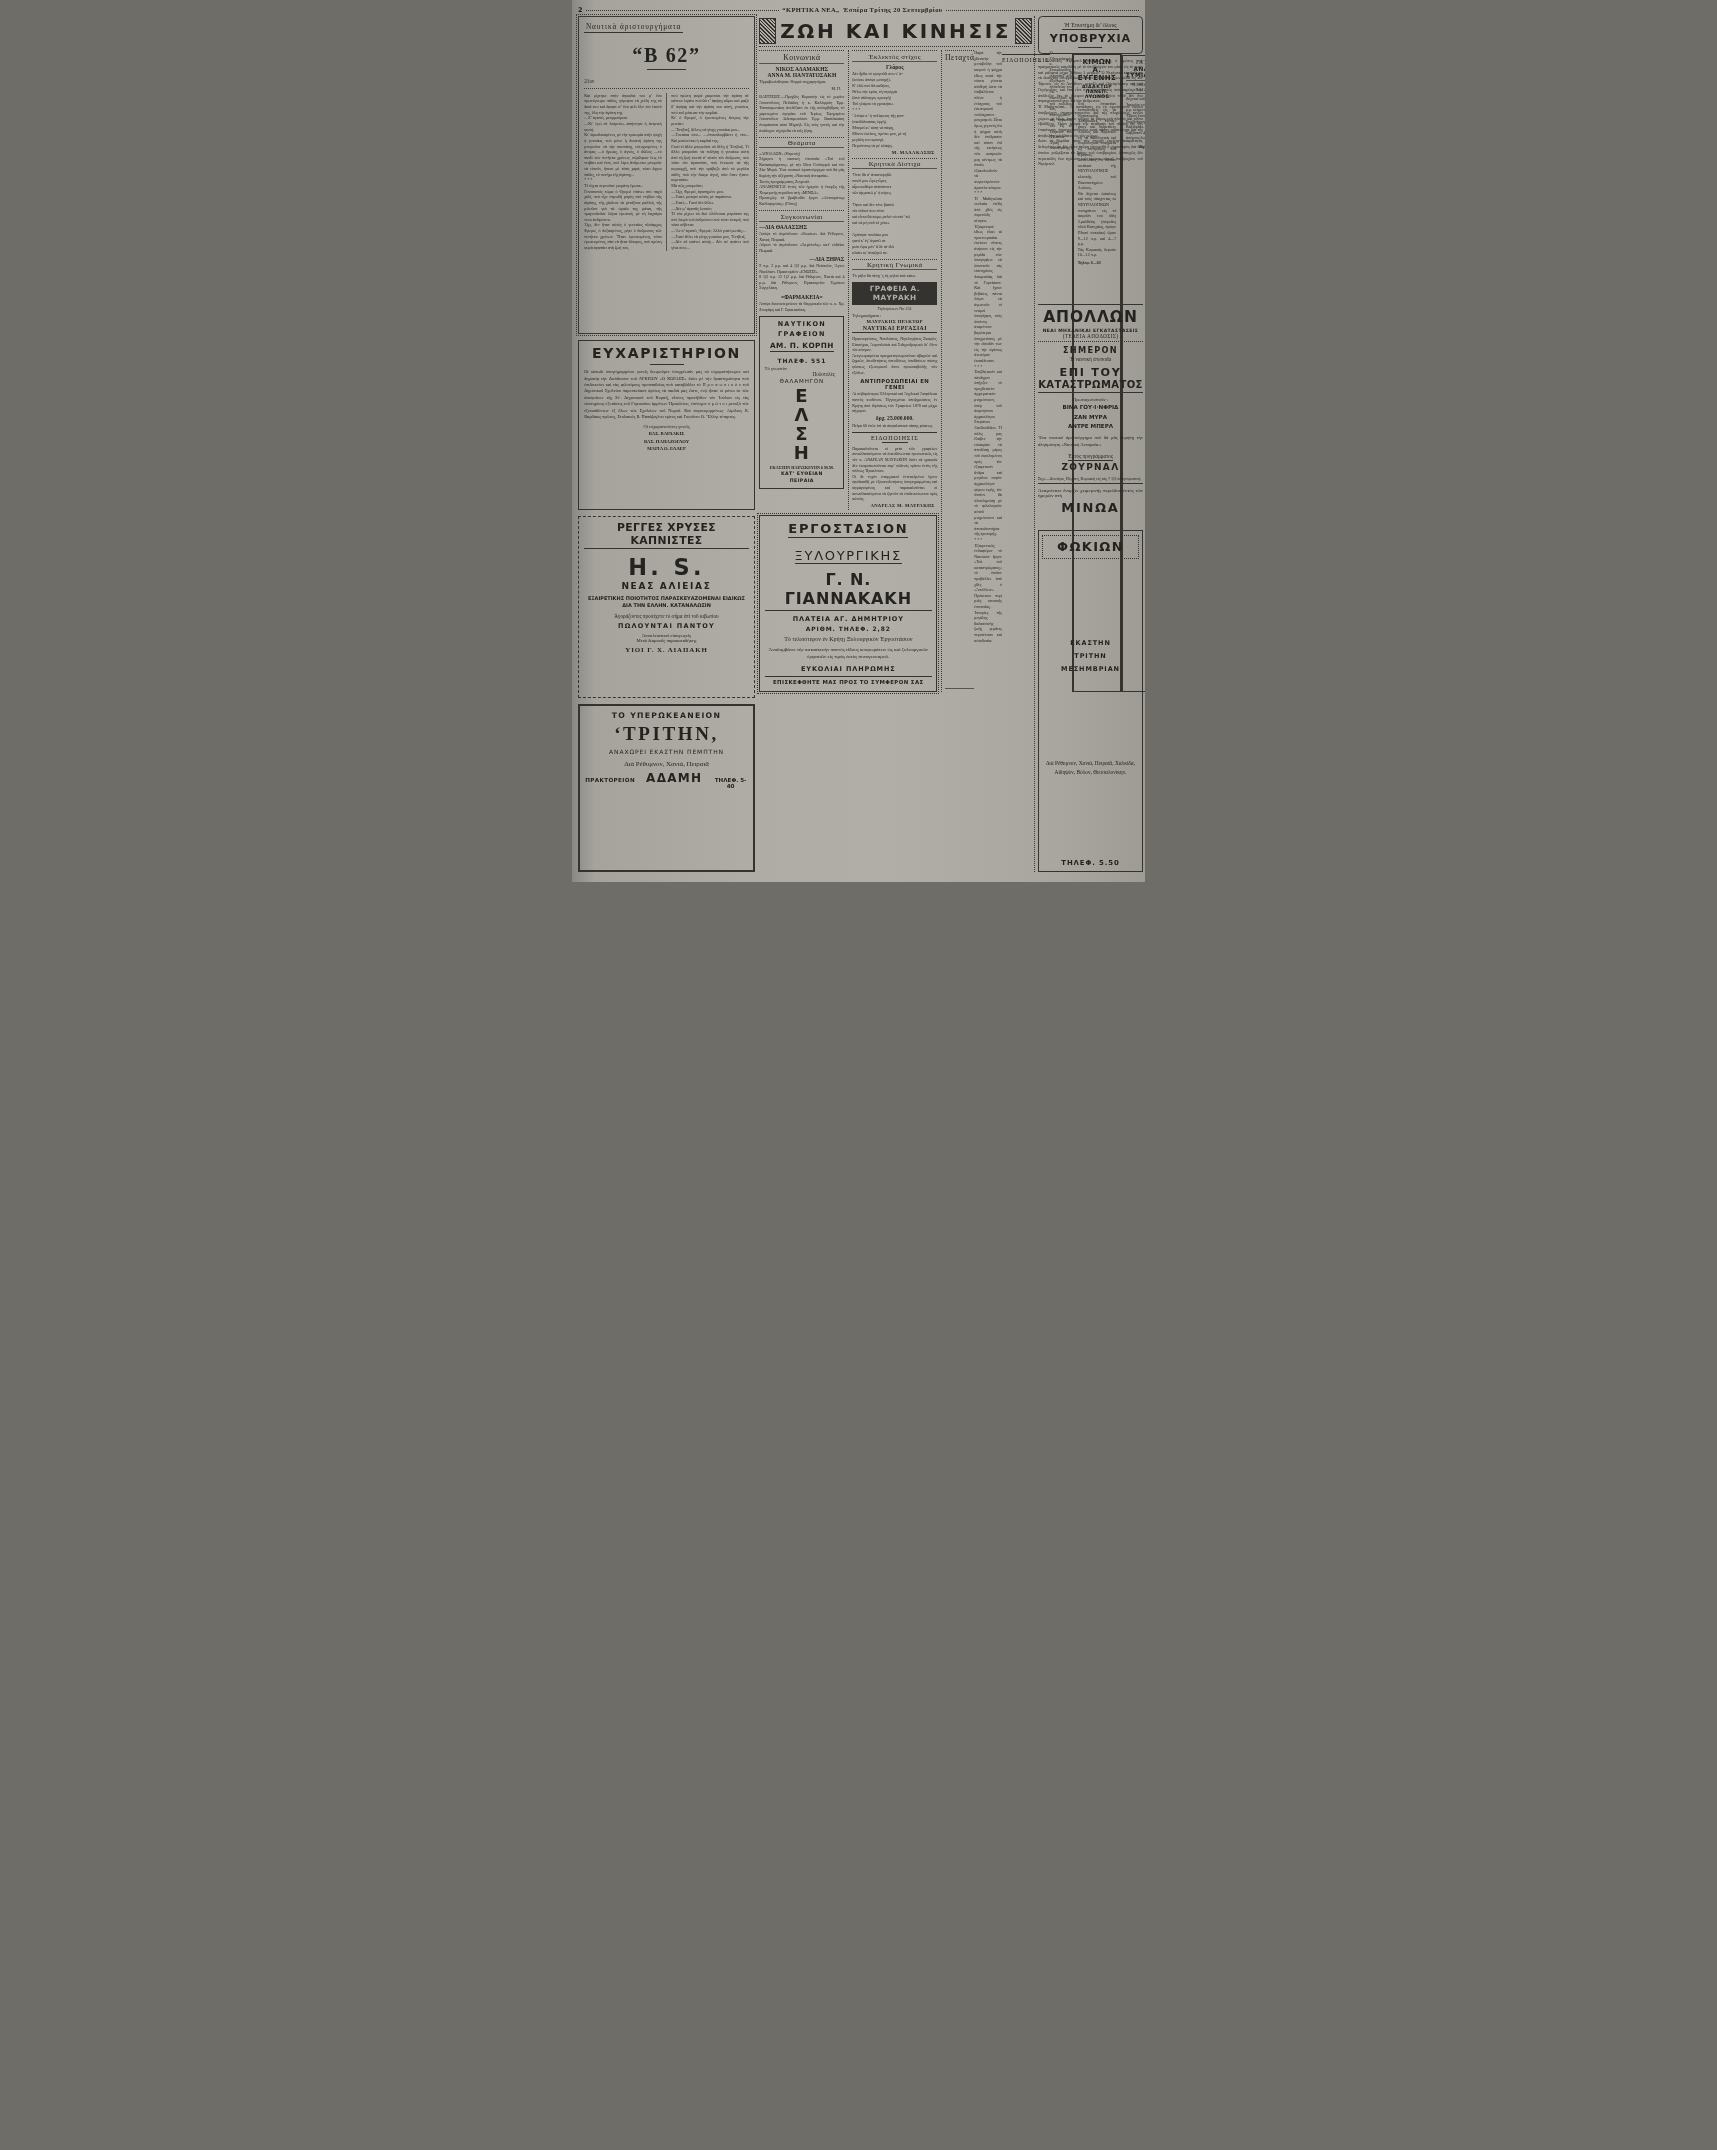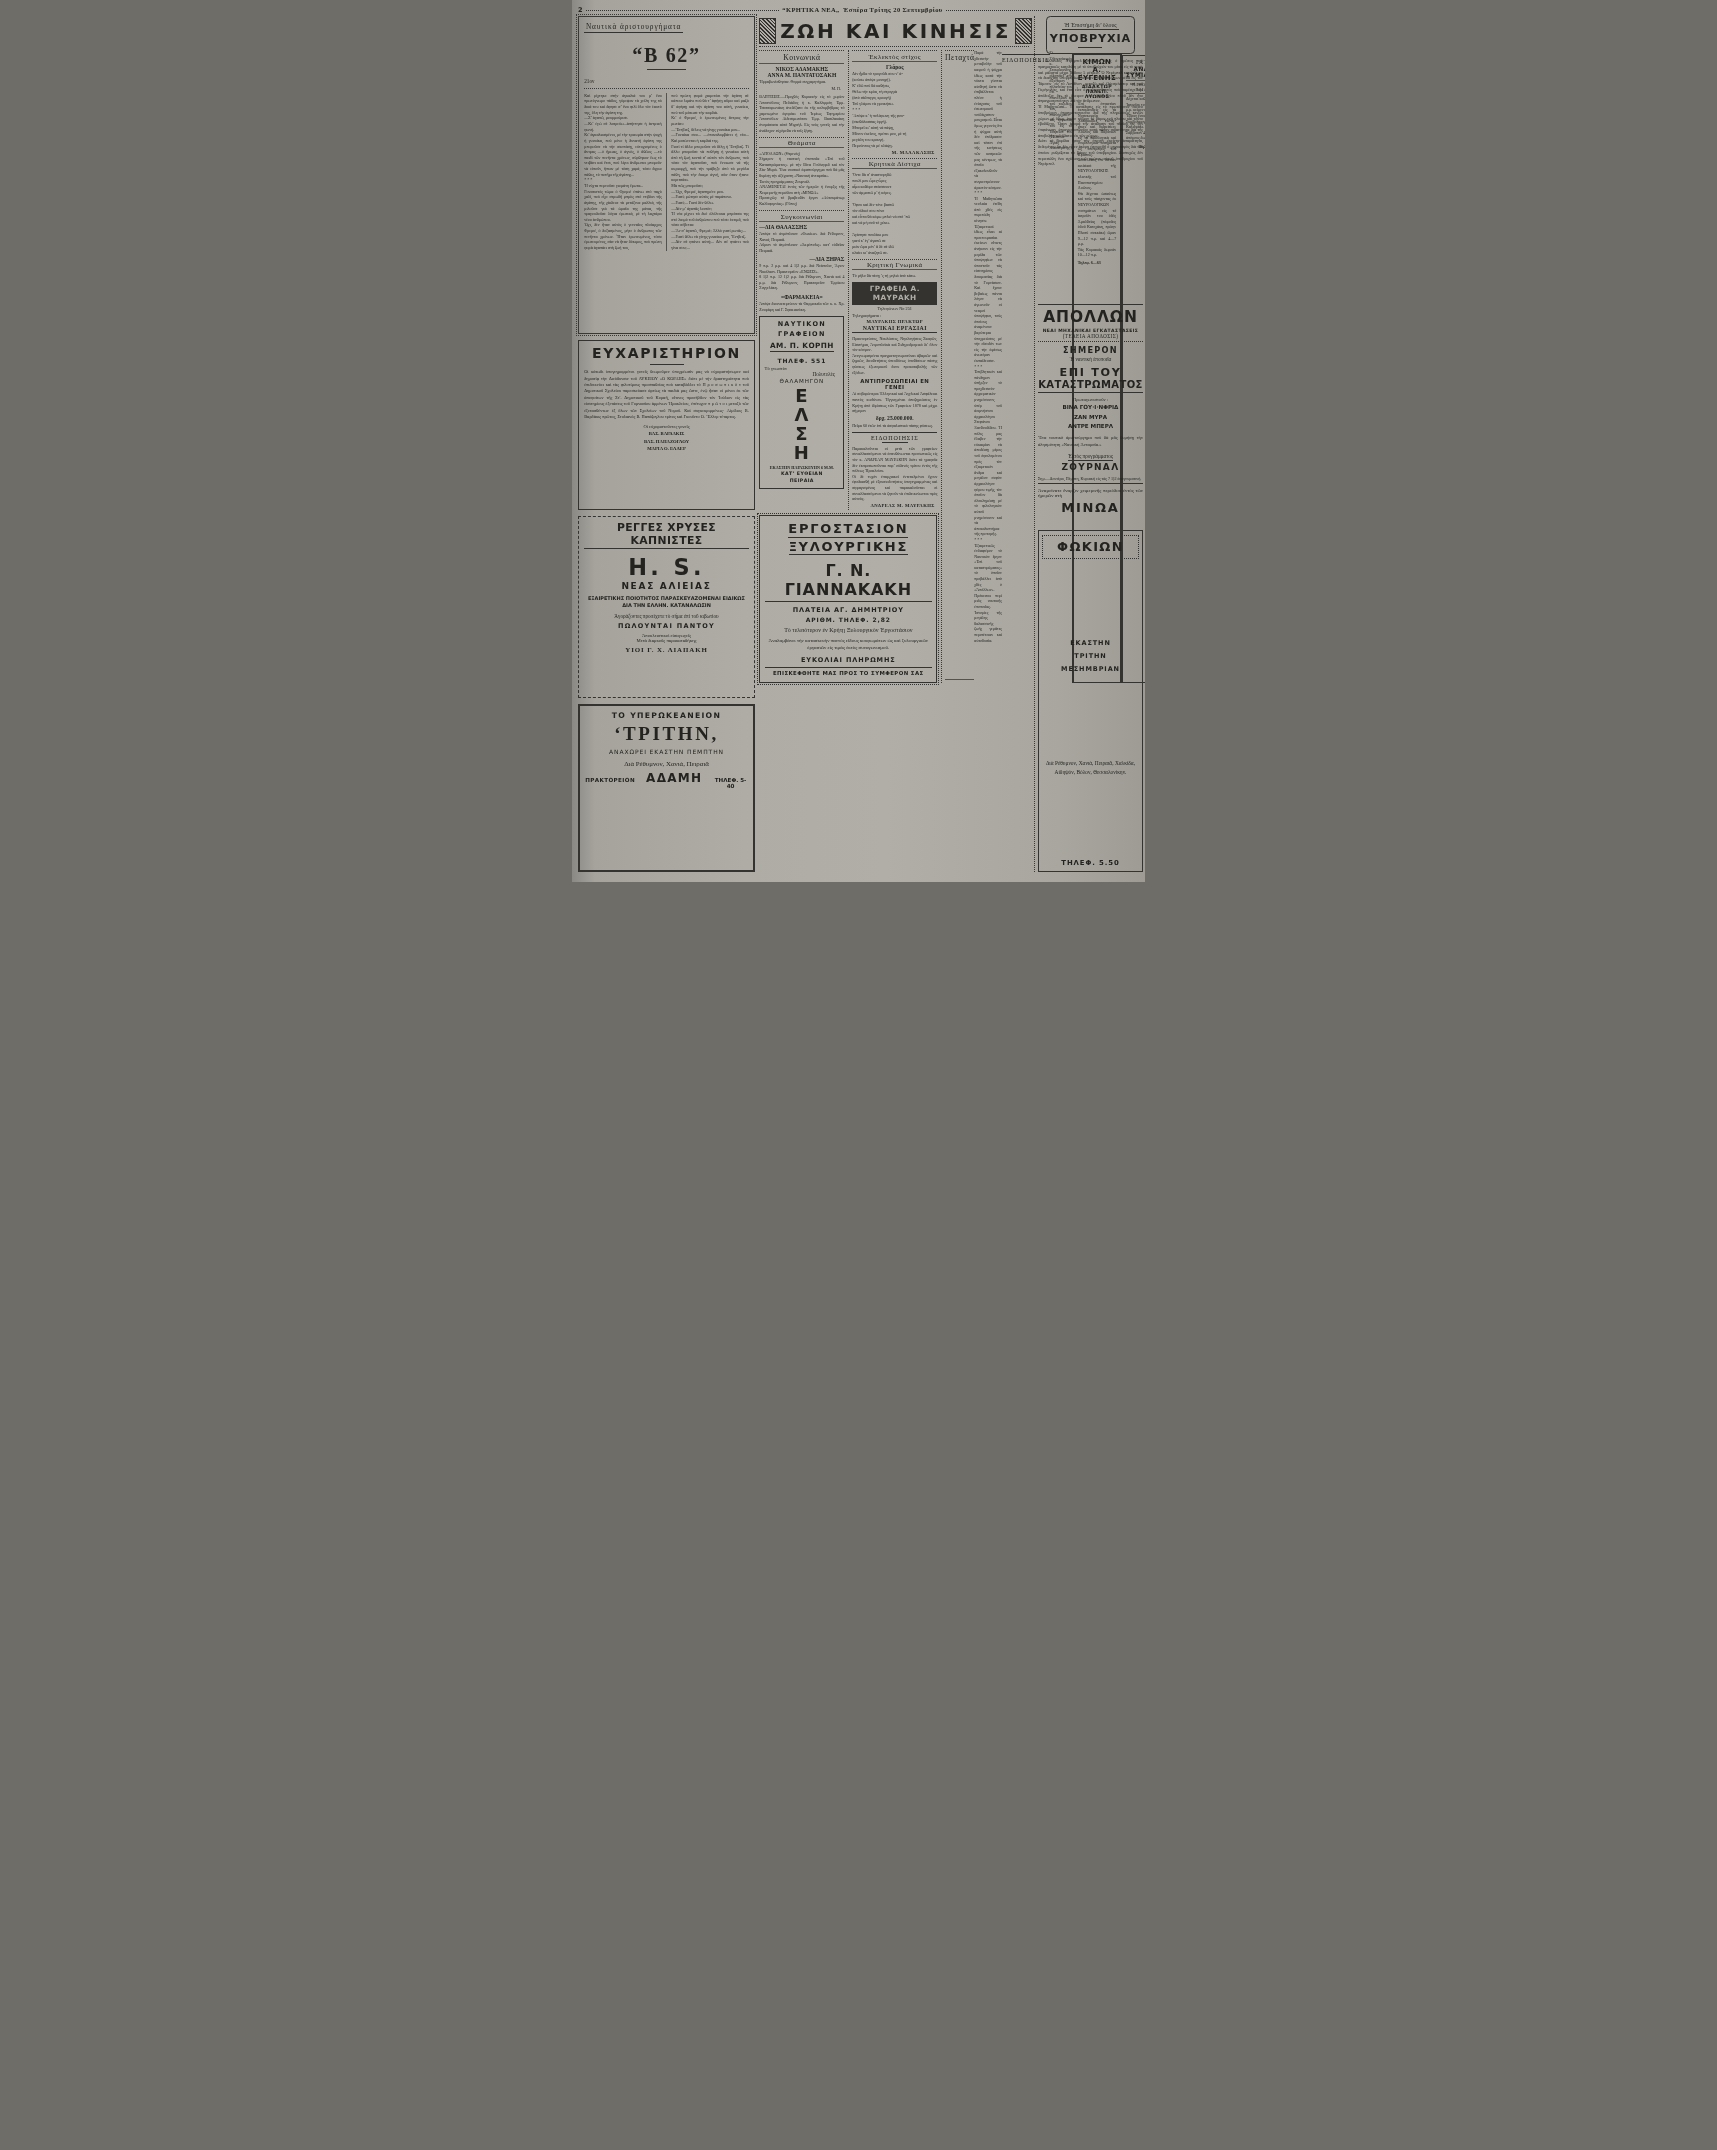--- a/index.html
+++ b/index.html
@@ -12,21 +12,21 @@
   .pre{white-space:pre-line;}
   .sans{font-family:"DejaVu Sans","Liberation Sans",sans-serif;}
   .c{text-align:center;}
   .masthead{display:flex;align-items:center;gap:3.4px;height:13px;}
   .m-rule{flex:1;border-top:1.7px dotted #34332f;height:0;margin-top:0.9px;}
   .m-page{font-weight:bold;font-size:6.5px;}
   .m-title{font-weight:bold;font-size:6.5px;letter-spacing:0.4px;white-space:nowrap;}
   .cols{display:flex;gap:4.3px;align-items:stretch;}
   .zone-l{width:177px;flex:none;display:flex;flex-direction:column;gap:6px;}
   .zone-c{width:270px;flex:none;display:flex;flex-direction:column;}
-  .zone-r{width:105px;flex:none;display:flex;flex-direction:column;gap:4.3px;border-left:1.3px dotted #3a3935;padding-left:3.4px;align-items:center;}
+  .zone-r{width:105px;flex:none;display:flex;flex-direction:column;gap:4.3px;border-left:1.3px dotted #3a3935;padding-left:3.4px;}
   .storybox{border:0.9px solid #3a3935;outline:0.9px dotted #3a3935;outline-offset:1.3px;padding:4.3px 5.2px 3.4px;min-height:308px;}
   .story-kicker{font-size:7.3px;letter-spacing:0.9px;border-bottom:1.3px double #34332f;display:inline-block;padding:0 1.7px 0.9px;}
   .story-title{font-size:20px;font-weight:bold;letter-spacing:1.7px;margin:11.2px 0 2.6px;}
   .story-title-rule{width:39px;border-top:1.3px solid #34332f;margin:0 auto 7.7px;}
   .story-inst{font-size:5.2px;margin-bottom:4.3px;}
   .story-cols{display:flex;gap:4.3px;border-top:1.3px dotted #3a3935;padding-top:3.4px;}
   .story-col{flex:1;font-size:4.1px;line-height:1.38;text-align:justify;}
   .story-col+.story-col{border-left:0.4px solid #55534e;padding-left:4.3px;}
   .adbox{border:1.3px solid #34332f;padding:4.3px 5.2px;}
   .adbox.dbl{border-style:double;border-width:2.2px;}
@@ -91,21 +91,21 @@
   .evg-name{font-size:7px;font-weight:bold;text-align:center;letter-spacing:0.4px;}
   .evg-title{font-size:4.7px;font-weight:bold;text-align:center;letter-spacing:0.4px;margin:1.7px 0 2.6px;}
   .iatros{border:1.3px double #34332f;padding:3.4px;margin-top:4.3px;text-align:center;}
   .ia-label{font-size:5.6px;letter-spacing:1.3px;}
   .ia-name{font-size:5.8px;font-weight:bold;letter-spacing:0.4px;margin:1.3px 0;}
   .ia-spec{font-size:4.1px;letter-spacing:0.4px;border-top:0.4px solid #55534e;border-bottom:0.4px solid #55534e;padding:0.9px 0;margin:1.7px 0 2.6px;}
   .ia-phone{font-size:4.7px;font-weight:bold;margin-top:2.6px;}
   .classified{font-size:3.8px;margin-top:3.4px;border-top:0.4px solid #55534e;padding-top:1.7px;}
   .xyl{border:1.7px solid #34332f;outline:0.9px dotted #34332f;outline-offset:1.3px;margin-top:4.3px;padding:5.2px 4.3px;text-align:center;flex:1;}
   .xyl-l1{font-size:13px;font-weight:bold;letter-spacing:1.7px;border-bottom:1.3px solid #34332f;display:inline-block;padding-bottom:0.9px;}
-  .xyl-l2{font-size:13px;font-weight:bold;letter-spacing:1.7px;border-bottom:1.3px solid #34332f;display:inline-block;padding-bottom:0.9px;margin-top:1px;}
+  .xyl-l2{font-size:13px;font-weight:normal;letter-spacing:1.7px;border-bottom:1.3px solid #34332f;display:inline-block;padding-bottom:0.9px;margin-top:10px;}
   .xyl-name{font-size:16px;font-weight:bold;letter-spacing:0.9px;border-bottom:1.7px double #34332f;display:inline-block;padding-bottom:1.7px;margin:6px 0 4.3px;}
   .xyl-addr{font-size:6.5px;font-weight:bold;letter-spacing:0.9px;}
   .xyl-phone{font-size:6px;font-weight:bold;letter-spacing:0.9px;margin:1.7px 0 4.3px;}
   .xyl-claim{font-size:6px;margin:3.4px 0;}
   .xyl-body{font-size:5px;line-height:1.5;text-align:center;margin:2.6px 0;}
   .xyl-terms{font-size:6.5px;font-weight:bold;letter-spacing:0.9px;margin:4.3px 0 2.6px;}
   .xyl-cta{font-size:5.4px;font-weight:bold;letter-spacing:0.4px;border-top:0.9px solid #34332f;padding-top:2.6px;}
   .sci-box{border:1.3px double #34332f;border-radius:4.3px;padding:3.4px 2.6px;text-align:center;}
   .sci-kicker{font-size:5.8px;border-bottom:0.9px solid #34332f;display:inline-block;padding:0 2.6px 0.9px;}
   .sci-title{font-size:11.2px;font-weight:bold;letter-spacing:0.9px;margin:2.6px 0 1.7px;}

